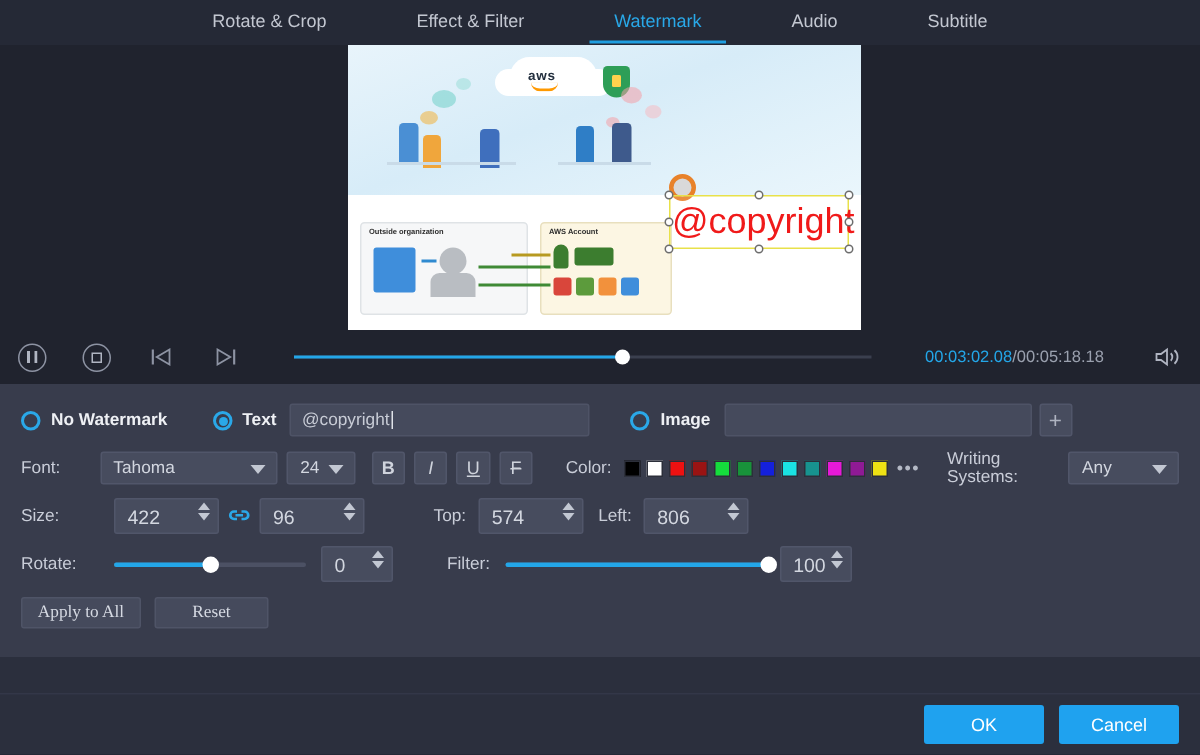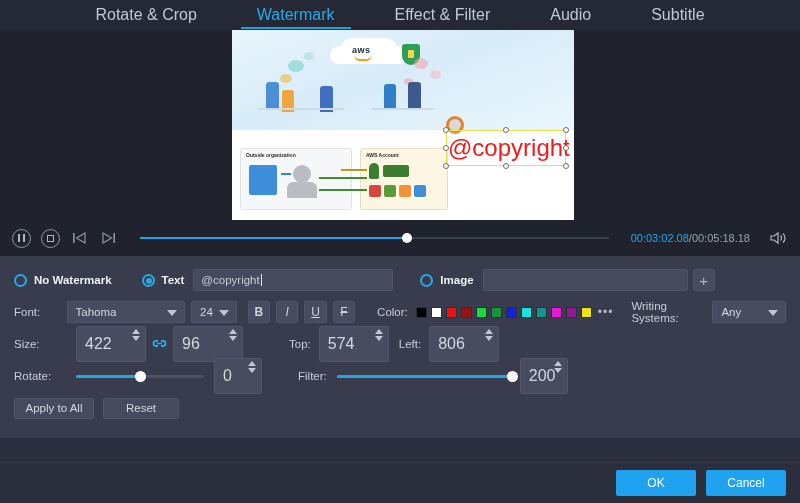--- a/index.html
+++ b/index.html
@@ -13,21 +13,21 @@
   .app { position: relative; width: 800px; height: 503px; background: #2b2f3d; }
 
   
   .tabbar {
     height: 30px; background: #252936;
     display: flex; align-items: flex-start; justify-content: center;
     position: relative;
   }
   .tab {
     padding: 0 30px; height: 29px; line-height: 29px;
-    font-size: 16px; color: #c3c7d1; cursor: pointer; position: relative; text-align: right;
+    font-size: 12px; color: #c3c7d1; cursor: pointer; position: relative; text-align: right;
   }
   .tab.active { color: #29a8e8; }
   .tab.active::after {
     content: ""; position: absolute; left: 14px; right: 14px; bottom: 0;
     height: 2px; background: #1f9ee0;
   }
 
   
   .infobar {
     height: 27px; background: #20232e; position: relative;
@@ -110,21 +110,21 @@
     line-height:28px; white-space:nowrap;
   }
   .handle {
     position:absolute; width:6px; height:6px; border-radius:50%;
     background:#fff; border:1px solid #6d6d6d;
   }
 
   
   .transport {
     height: 36px; background:#20232e; display:flex; align-items:center;
-    padding: 0 12px; gap: 10px;
+    padding: 0 12px; gap: 24px;
   }
   .tbtn { width:19px; height:19px; cursor:pointer; display:flex; align-items:center; justify-content:center; }
   .circ { width:19px; height:19px; border:1px solid #8d93a3; border-radius:50%;
           display:flex; align-items:center; justify-content:center; }
   .seek-wrap { flex:1; display:flex; align-items:center; position:relative; height:19px; margin:0 12px; }
   .seek-track { position:absolute; left:0; right:0; height:2px; background:#3a3f4e; }
   .seek-fill { position:absolute; left:0; height:2px; background:#23a6e8; width:57%; }
   .seek-knob {
     position:absolute; left:57%; width:10px; height:10px; margin-left:-5px;
     border-radius:50%; background:#ffffff;
@@ -169,22 +169,22 @@
     width:26px; height:22px; background:#474c5e; border:1px solid #51566a; border-radius:2px;
     display:flex; align-items:center; justify-content:center;
     color:#cfd3dc; font-size:12px; cursor:pointer; margin-left:6px;
   }
 
   .swatch{ width:11px; height:11px; margin-left:4px; cursor:pointer; border:1px solid #2c2f3a; }
   .dots{ color:#b4b9c5; font-size:12px; margin-left:6px; letter-spacing:1px; cursor:pointer; }
 
   .num {
     position:relative; background:#474c5e; border:1px solid #51566a; border-radius:2px;
-    height:36px; display:flex; align-items:center; padding-left:8px;
-    color:#d3d7e0; font-size:16px;
+    height:24px; display:flex; align-items:center; padding-left:8px;
+    color:#d3d7e0; font-size:13px;
   }
   .spin{ position:absolute; right:5px; top:2px; display:flex; flex-direction:column; gap:2px; cursor:pointer; }
   .spin .up{ border-left:4px solid transparent; border-right:4px solid transparent; border-bottom:5px solid #c2c7d2; }
   .spin .dn{ border-left:4px solid transparent; border-right:4px solid transparent; border-top:5px solid #c2c7d2; }
 
   .linkicon{ color:#2aa8e8; font-size:13px; margin:0 6px; cursor:pointer; }
 
   .slider{ position:relative; height:14px; display:flex; align-items:center; }
   .sl-track{ position:absolute; left:0; right:0; height:3px; background:#4c5164; border-radius:2px; }
   .sl-fill{ position:absolute; left:0; height:3px; background:#23a6e8; border-radius:2px; }
@@ -208,22 +208,22 @@
     font-family:"Liberation Sans", sans-serif;
   }
 </style>
 </head>
 <body>
 
 <div class="app">
 
   <div class="tabbar">
     <div class="tab">Rotate &amp; Crop</div>
+    <div class="tab">Effect &amp; Filter</div>
     <div class="tab active">Watermark</div>
-    <div class="tab">Effect &amp; Filter</div>
     <div class="tab">Audio</div>
     <div class="tab">Subtitle</div>
   </div>
 
 
   <div class="stage">
     <div class="video">
       <div class="vid-top">
         <div class="aws-cloud"></div>
         <div class="aws-word">aws</div>
@@ -445,29 +445,29 @@
           </span>
       </span>
 
       <span class="lab" style="margin-left:36px;">Filter:</span>
       <span class="slider" style="width:175px;margin-left:10px;">
         <span class="sl-track"></span>
         <span class="sl-fill" id="op-fill" style="width: 100%;"></span>
         <span class="sl-knob" id="op-knob" style="left: 100%;"></span>
       </span>
       <span class="num" style="width:48px;margin-left:8px;">
-        <span>200</span>
-        <span class="spin">
-            <span class="up"></span>
-            <span class="dn"></span>
-          </span>
-      </span>
-    </div>
-
-    <div class="row" style="margin-top:2px;">
+        <span>100</span>
+        <span class="spin">
+            <span class="up"></span>
+            <span class="dn"></span>
+          </span>
+      </span>
+    </div>
+
+    <div class="row" style="margin-top:2px;font-family:Liberation Serif, serif;">
       <span class="gbtn" style="width:80px;">Apply to All</span>
       <span class="gbtn" style="width:76px;margin-left:9px;">Reset</span>
     </div>
   </div>
 
   <div class="footer">
     <button class="pbtn">OK</button>
     <button class="pbtn">Cancel</button>
   </div>
 

